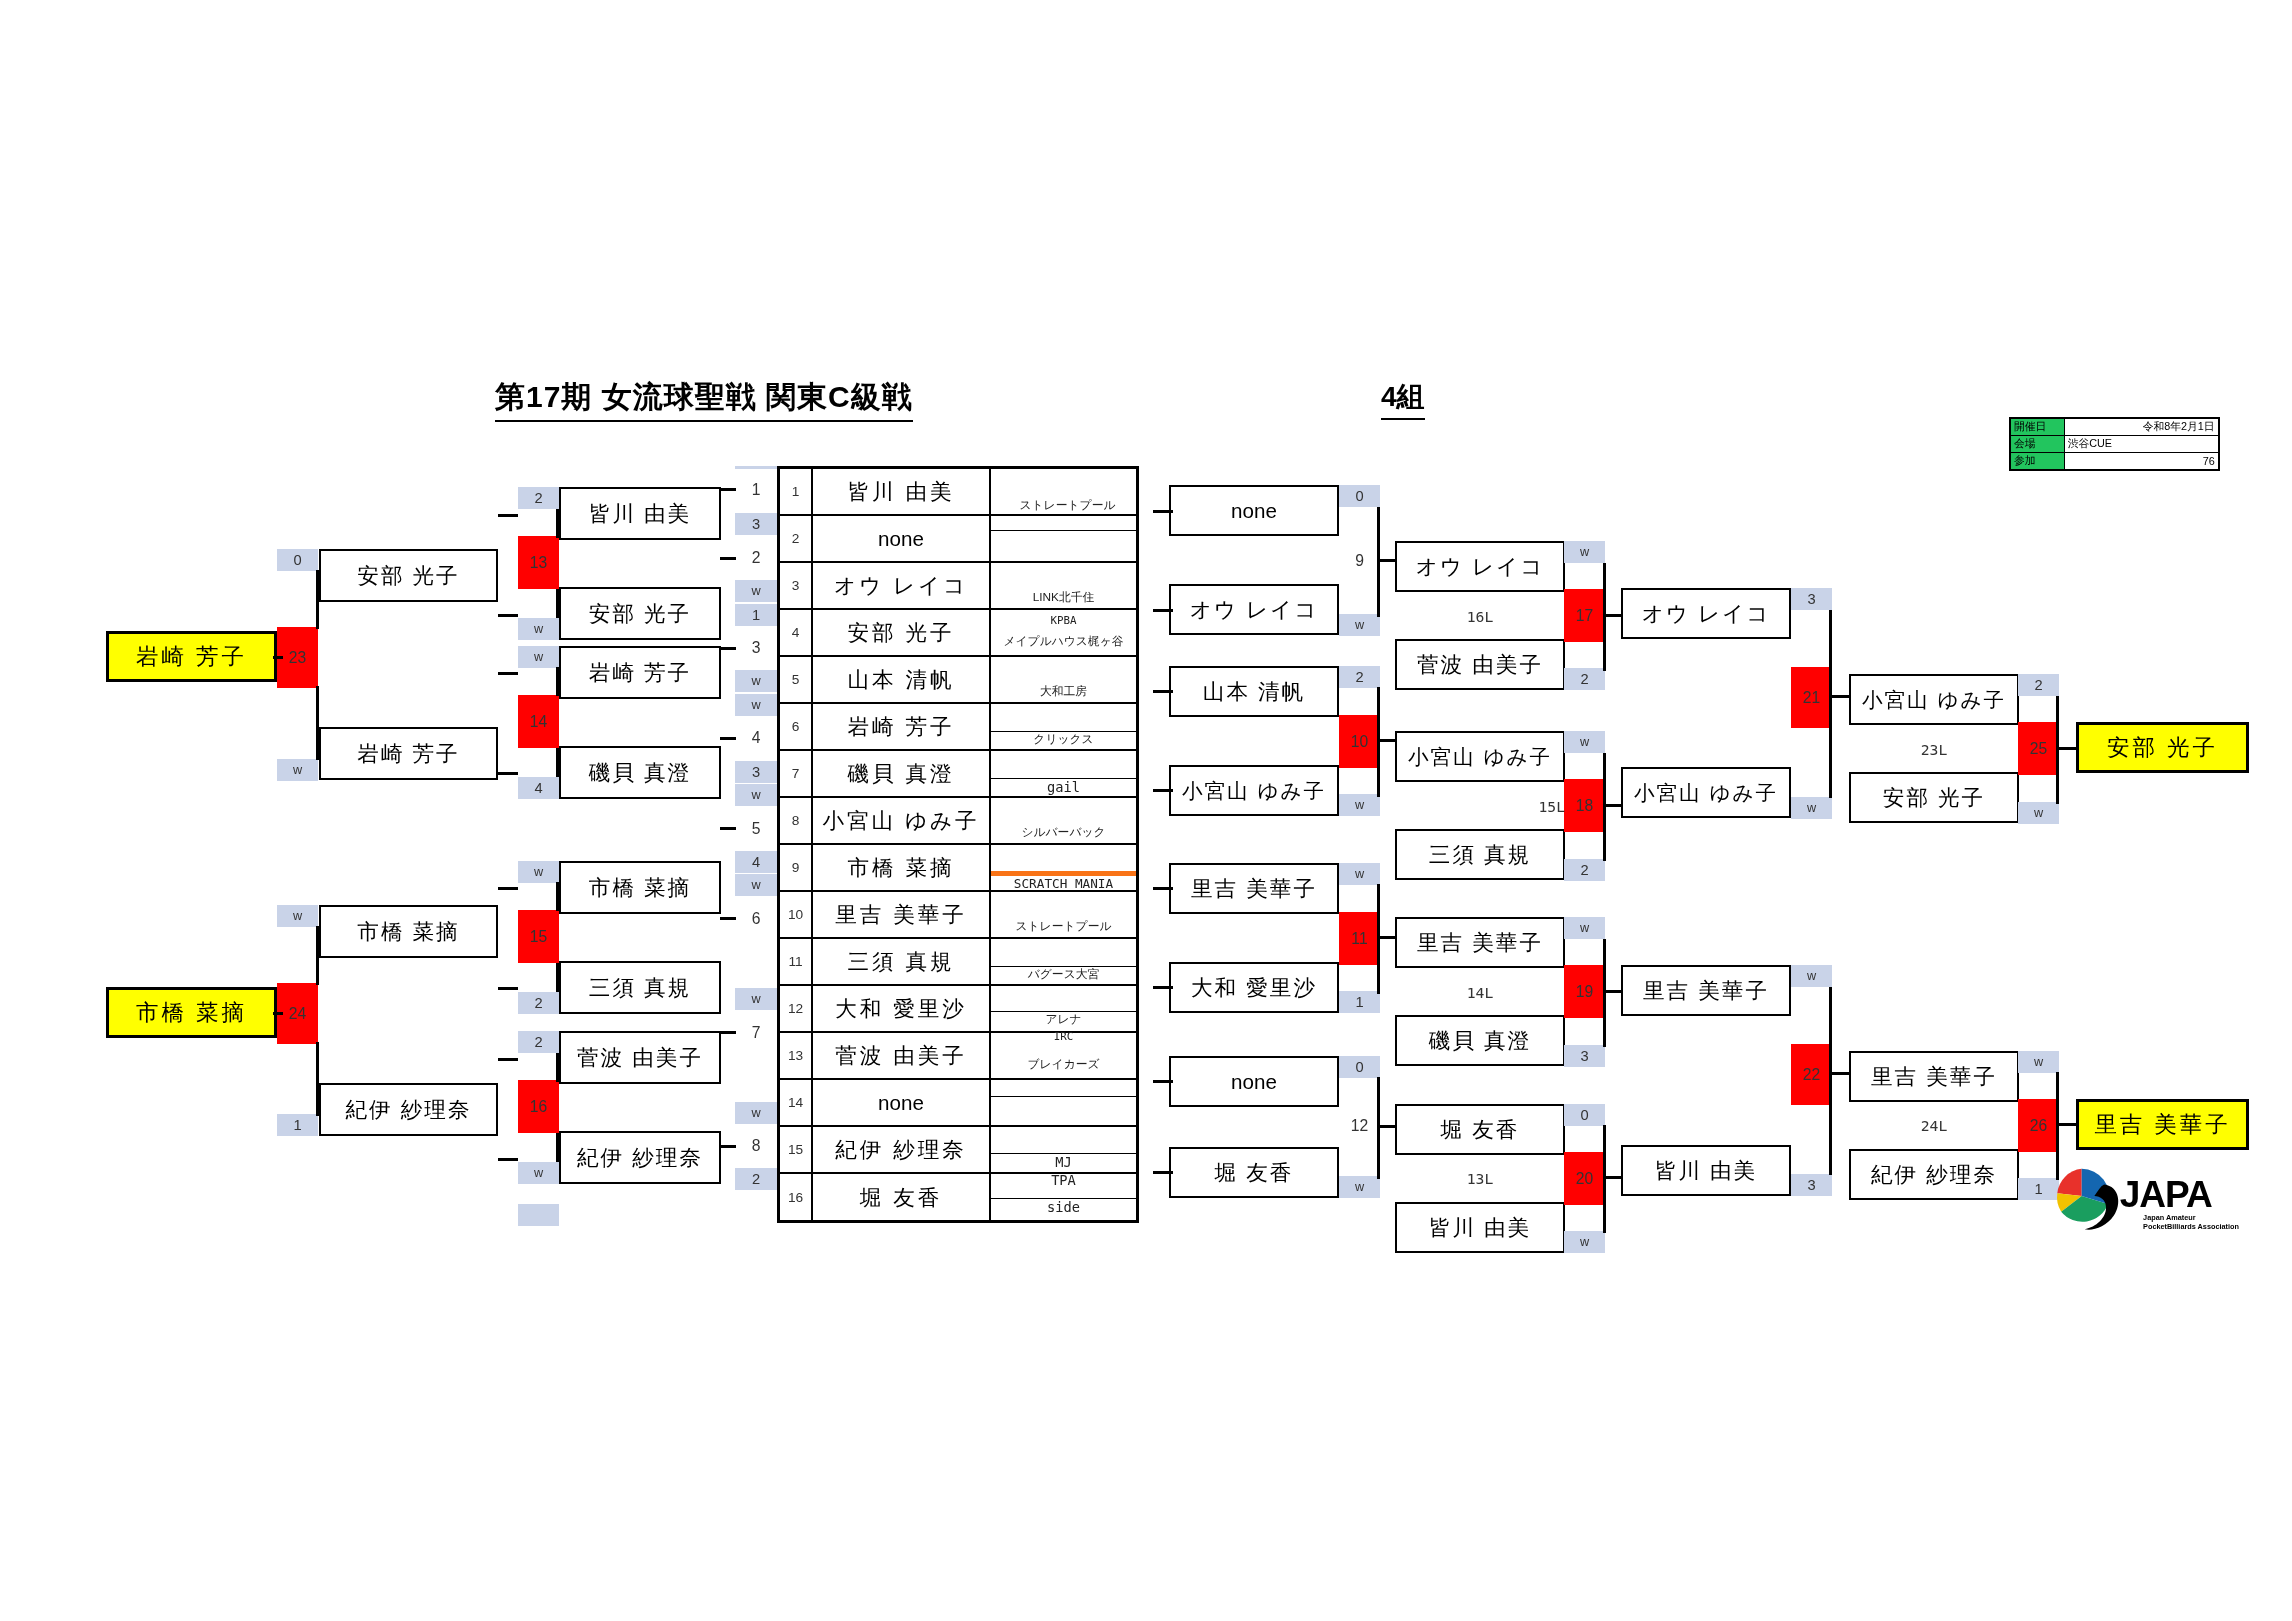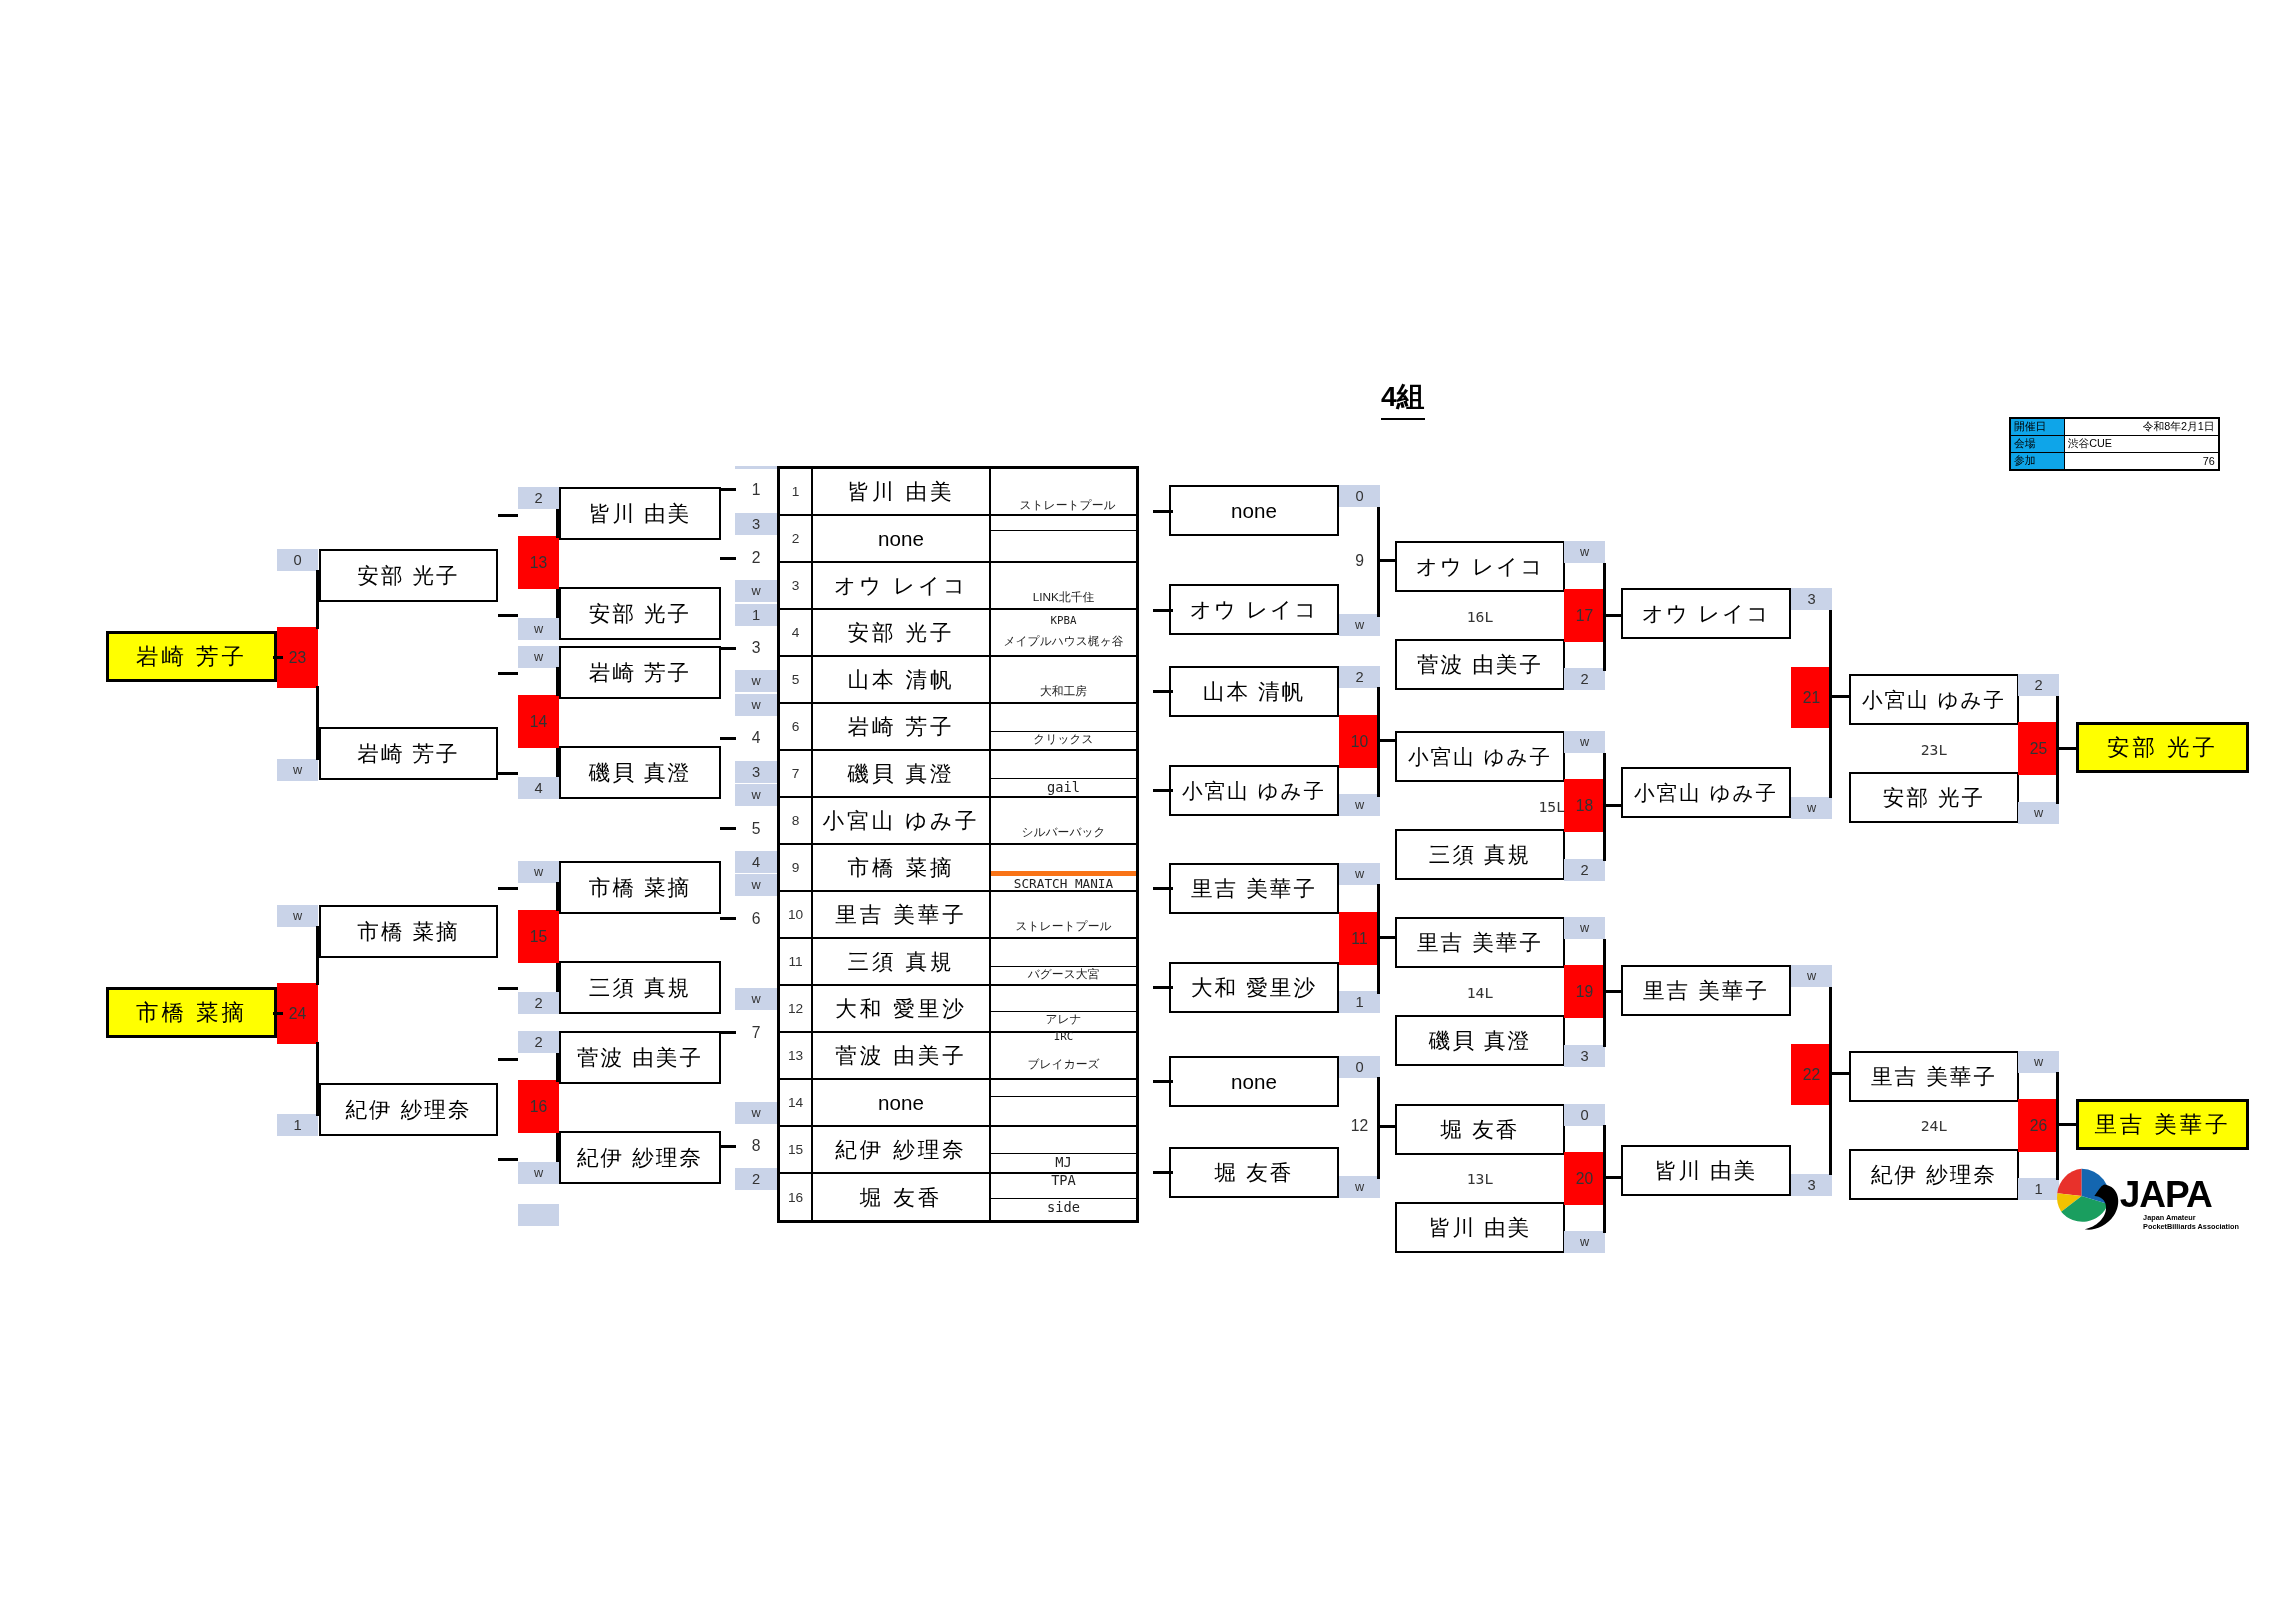--- a/index.html
+++ b/index.html
@@ -50,32 +50,33 @@
            font-family:"DejaVu Sans Mono","Liberation Mono",monospace;color:#222;white-space:nowrap;}
   .clubtxt.tiny{font-size:10.8px;}
   .clubtxt.jpsm{font-family:"Liberation Sans","DejaVu Sans",sans-serif;font-size:11.8px;}
 
   
   .llab{font-size:14.7px;color:#333;text-align:center;font-family:"DejaVu Sans Mono","Liberation Mono",monospace;}
 
   
   #info{border:2px solid #000;border-collapse:collapse;font-size:10.8px;}
   #info td{border:1px solid #000;padding:1px 2.9px;height:12.7px;}
-  .ilab{width:47px;background:#0ea5e9;margin-left:9px;}
+  .ilab{width:47px;background:#22c55e;margin-left:9px;}
   .ival{width:147px;text-align:right;}
   .ival.l{text-align:left;}
 
   
   #logo{position:absolute;}
 </style>
 </head>
 <body>
 
 <div id="sheet">
 
+  <div class="ab title" style="left:495px;top:377px;">第17期  女流球聖戦  関東C級戦</div>
   <div class="ab grp" style="left:1381px;top:378px;">4組</div>
 
   <table id="info" class="ab" style="left:2009px;top:417px;">
     <tbody>
         <tr>
       <td class="ilab">開催日</td>
       <td class="ival">令和8年2月1日</td>
     </tr>
     <tr>
       <td class="ilab">会場</td>

